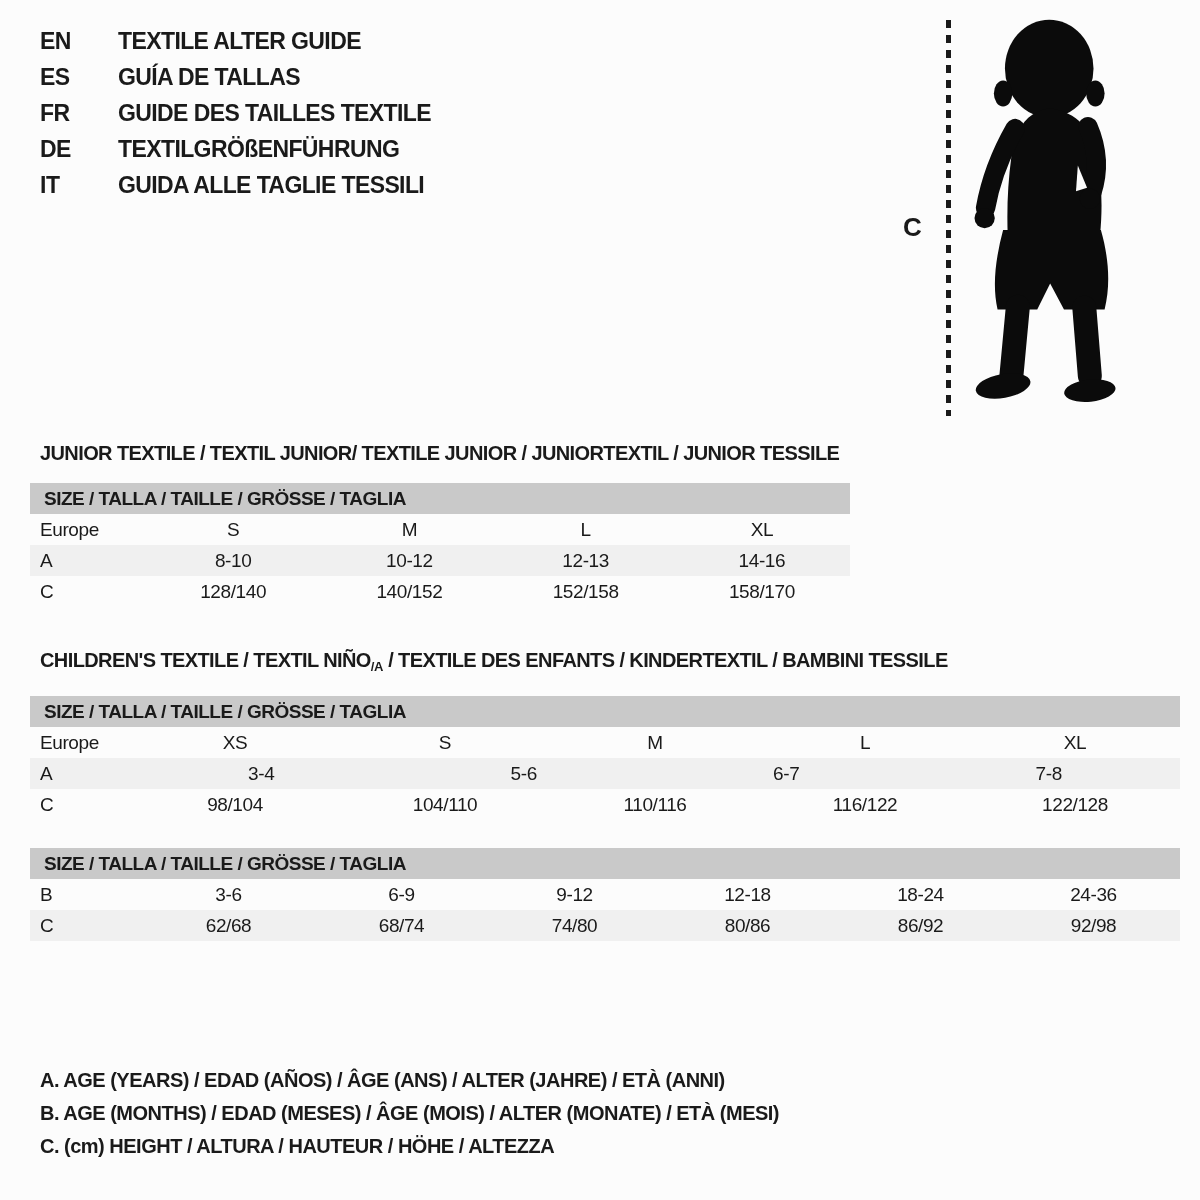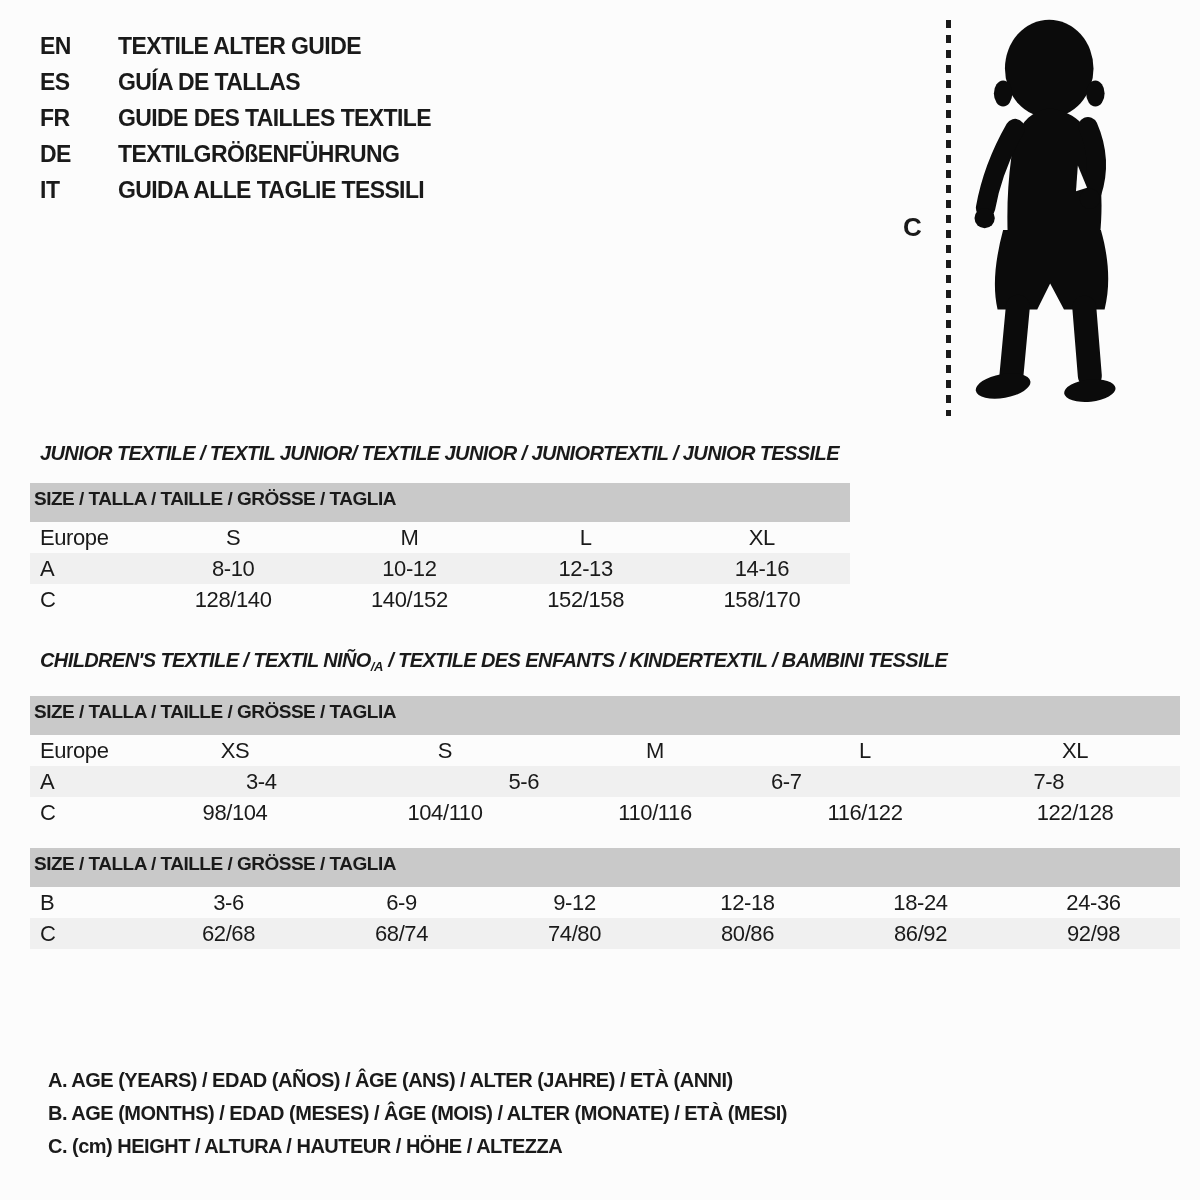--- a/index.html
+++ b/index.html
@@ -8,53 +8,53 @@
   html,body{margin:0;padding:0;}
   body{background:#e8e8e8;}
   .sheet{
     position:relative; width:1200px; height:1200px; margin:0 auto;
     background:var(--bg); color:var(--ink); overflow:hidden;
     font-family:"Liberation Sans", sans-serif;
   }
 
   
   .lang-list{position:absolute; left:40px; top:28px;}
-  .lang-row{display:flex; height:36px; align-items:center;}
+  .lang-row{display:flex; height:36px; }
   .lang-code{width:78px; font-weight:bold; font-size:23px; letter-spacing:-0.5px;}
   .lang-title{font-weight:bold; font-size:23px; letter-spacing:-0.6px; white-space:nowrap;}
 
   
   .fig-label{position:absolute; left:903px; top:212px; font-size:26px; font-weight:bold;}
   .dotted{
     position:absolute; left:946px; top:20px; width:5px; height:396px;
     background:repeating-linear-gradient(to bottom, var(--ink) 0 8px, transparent 8px 15px);
   }
   .baby-svg{position:absolute; left:958px; top:16px; width:188px; height:406px;}
 
   
   .section{position:absolute; left:30px;}
   .section-0{top:438px; width:820px;}
   .section-1{top:645px; width:1150px;}
   .section-2{top:848px; width:1150px;}
-  .sec-heading{margin:0 0 14px 10px; font-weight:bold; font-size:20px; line-height:31px; letter-spacing:-0.6px; white-space:nowrap;font-style:italic;}
+  .sec-heading{margin:0 0 14px 10px; font-weight:bold; font-size:20px; line-height:31px; letter-spacing:-0.6px; white-space:nowrap;}
   .sub-small{font-size:13px; vertical-align:-4px; letter-spacing:-0.3px;}
   .bar{
-    height:39px; line-height:31px; background:var(--bar);
-    font-weight:bold; font-size:19px; padding-left:4px; letter-spacing:-0.5px;
-  }
-  .trow{display:flex; height:31px; line-height:31px; font-size:22px; letter-spacing:-0.4px;}
+    height:31px; line-height:31px; background:var(--bar);
+    font-weight:bold; font-size:19px; padding-left:14px; letter-spacing:-0.5px;
+  }
+  .trow{display:flex; height:31px; line-height:31px; font-size:19px; letter-spacing:-0.4px;}
   .trow.stripe{background:var(--stripe);}
   .lbl{padding-left:10px;}
   .section-0 .lbl{width:105px;}
   .section-1 .lbl{width:90px;}
   .section-2 .lbl{width:102px;}
   .val{flex:1; text-align:center;}
 
   
-  .legend{position:absolute; left:48px; top:1064px;}
+  .legend{position:absolute; left:40px; top:1064px;}
   .legend-line{font-weight:bold; font-size:20px; line-height:33px; letter-spacing:-0.5px; white-space:nowrap;}
 </style>
 </head>
 <body>
 
 <div class="sheet">
 
   <div class="lang-list" id="langList">
       <div class="lang-row">
         <span class="lang-code">EN</span>

